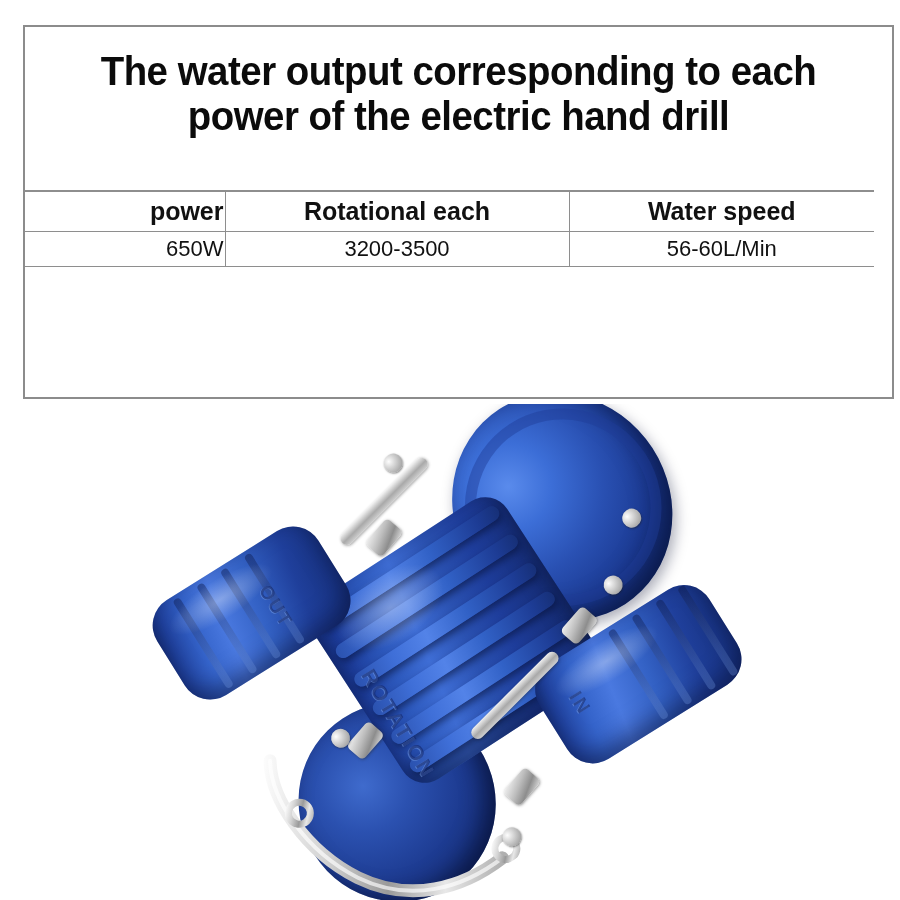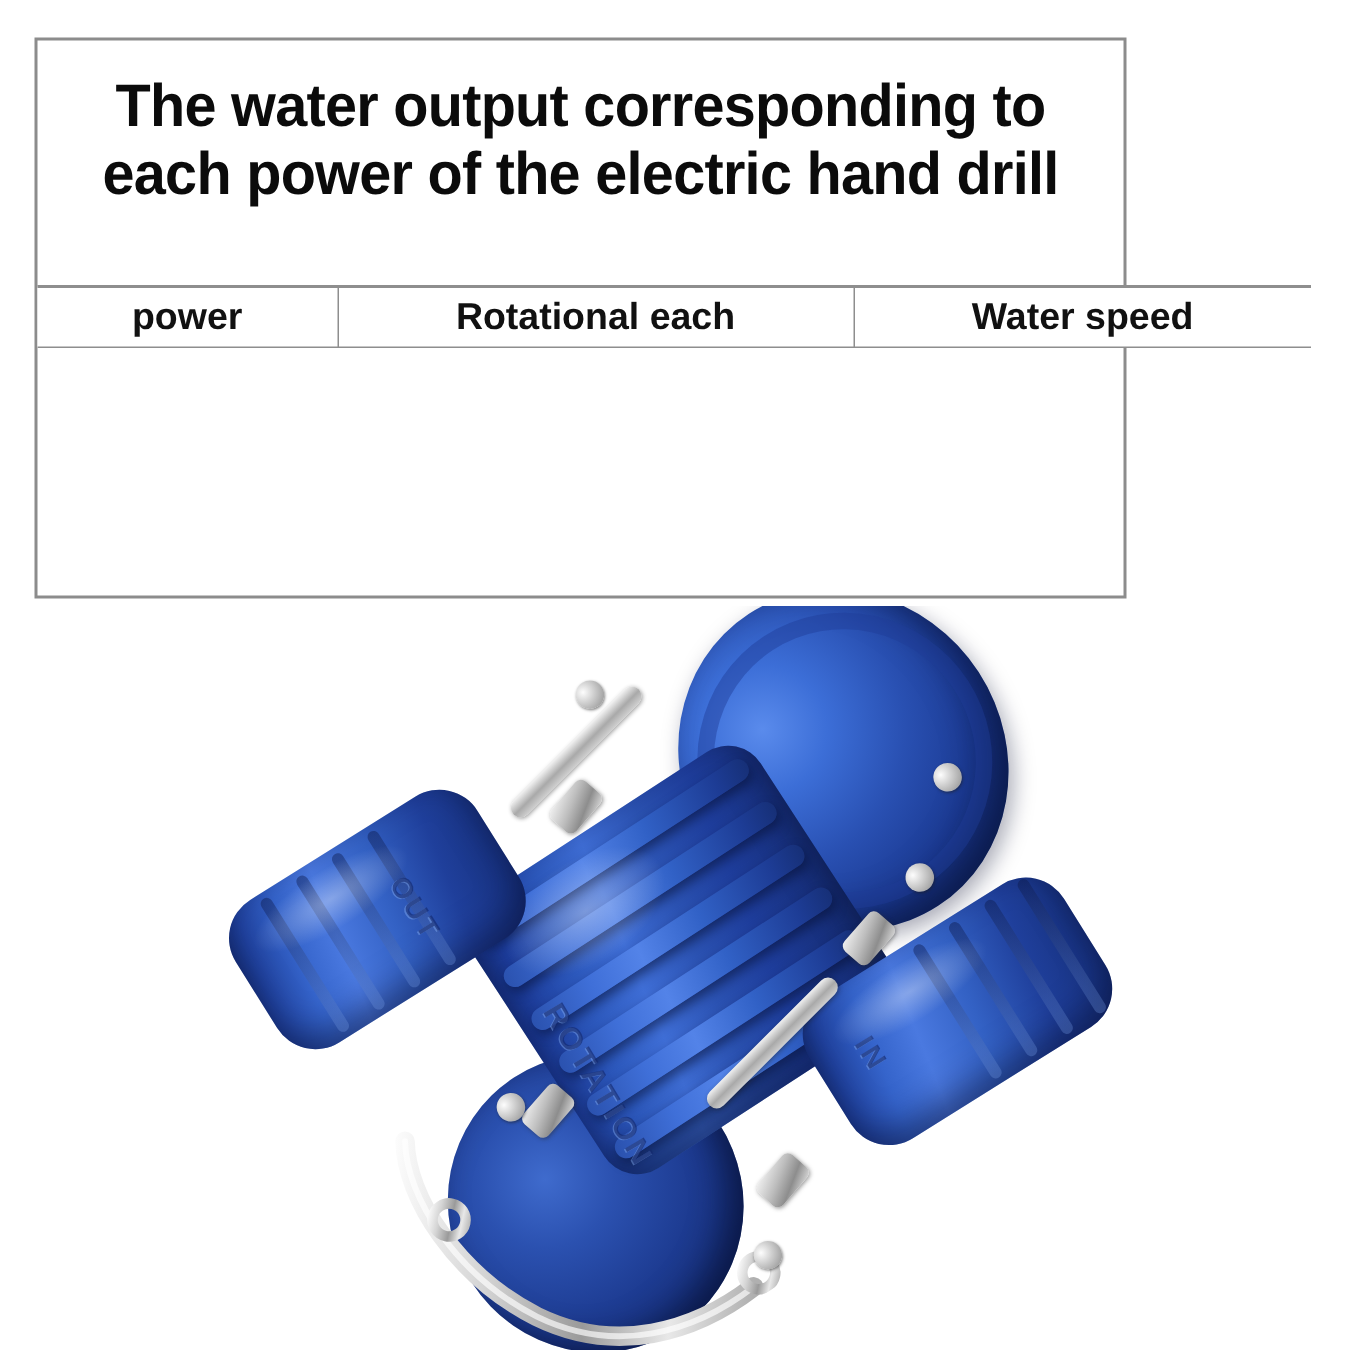--- a/index.html
+++ b/index.html
@@ -13,21 +13,21 @@
     font-family: "Liberation Sans", sans-serif;
     overflow: hidden;
     position: relative;
   }
 
   
   #info-card {
     position: absolute;
     left: 23px;
     top: 25px;
-    width: 728px;
+    width: 871px;
     height: 374px;
     border: 2px solid #8c8c8c;
     box-sizing: border-box;
     background: #ffffff;
   }
 
   #card-title {
     text-align: center;
     font-weight: bold;
     color: #0b0b0b;
@@ -66,21 +66,21 @@
     font-size: 25px;
     font-weight: bold;
     letter-spacing: 0px;
   }
   #spec-table td {
     height: 32px;
     font-size: 22px;
     font-weight: normal;
   }
   #spec-table tr:first-child th { border-top: 2px solid #8e8e8e; }
-  #spec-table th:first-child, #spec-table td:first-child { border-left: none; }
+  #spec-table th:first-child, #spec-table td:first-child { border-left: none; text-align: right; }
   #spec-table th:last-child,  #spec-table td:last-child  { border-right: none; }
 
   
   #product-photo {
     position: absolute;
     left: 0;
     top: 404px;
     width: 900px;
     height: 496px;
     background: #ffffff;
@@ -257,20 +257,25 @@
         <col class="c-yield">
     </colgroup>
     <thead>
       <tr>
         <th>power</th>
         <th>Rotational each</th>
         <th>Water speed</th>
       </tr>
     </thead>
     <tbody>
+      <tr>
+        <td>650W</td>
+        <td>3200-3500</td>
+        <td>56-60L/Min</td>
+      </tr>
     </tbody>
   </table>
 </div>
 
 <div id="product-photo">
   <div id="pump-stage">
 
     <div id="housing-disc"></div>
     <div id="housing-lip"></div>
 

